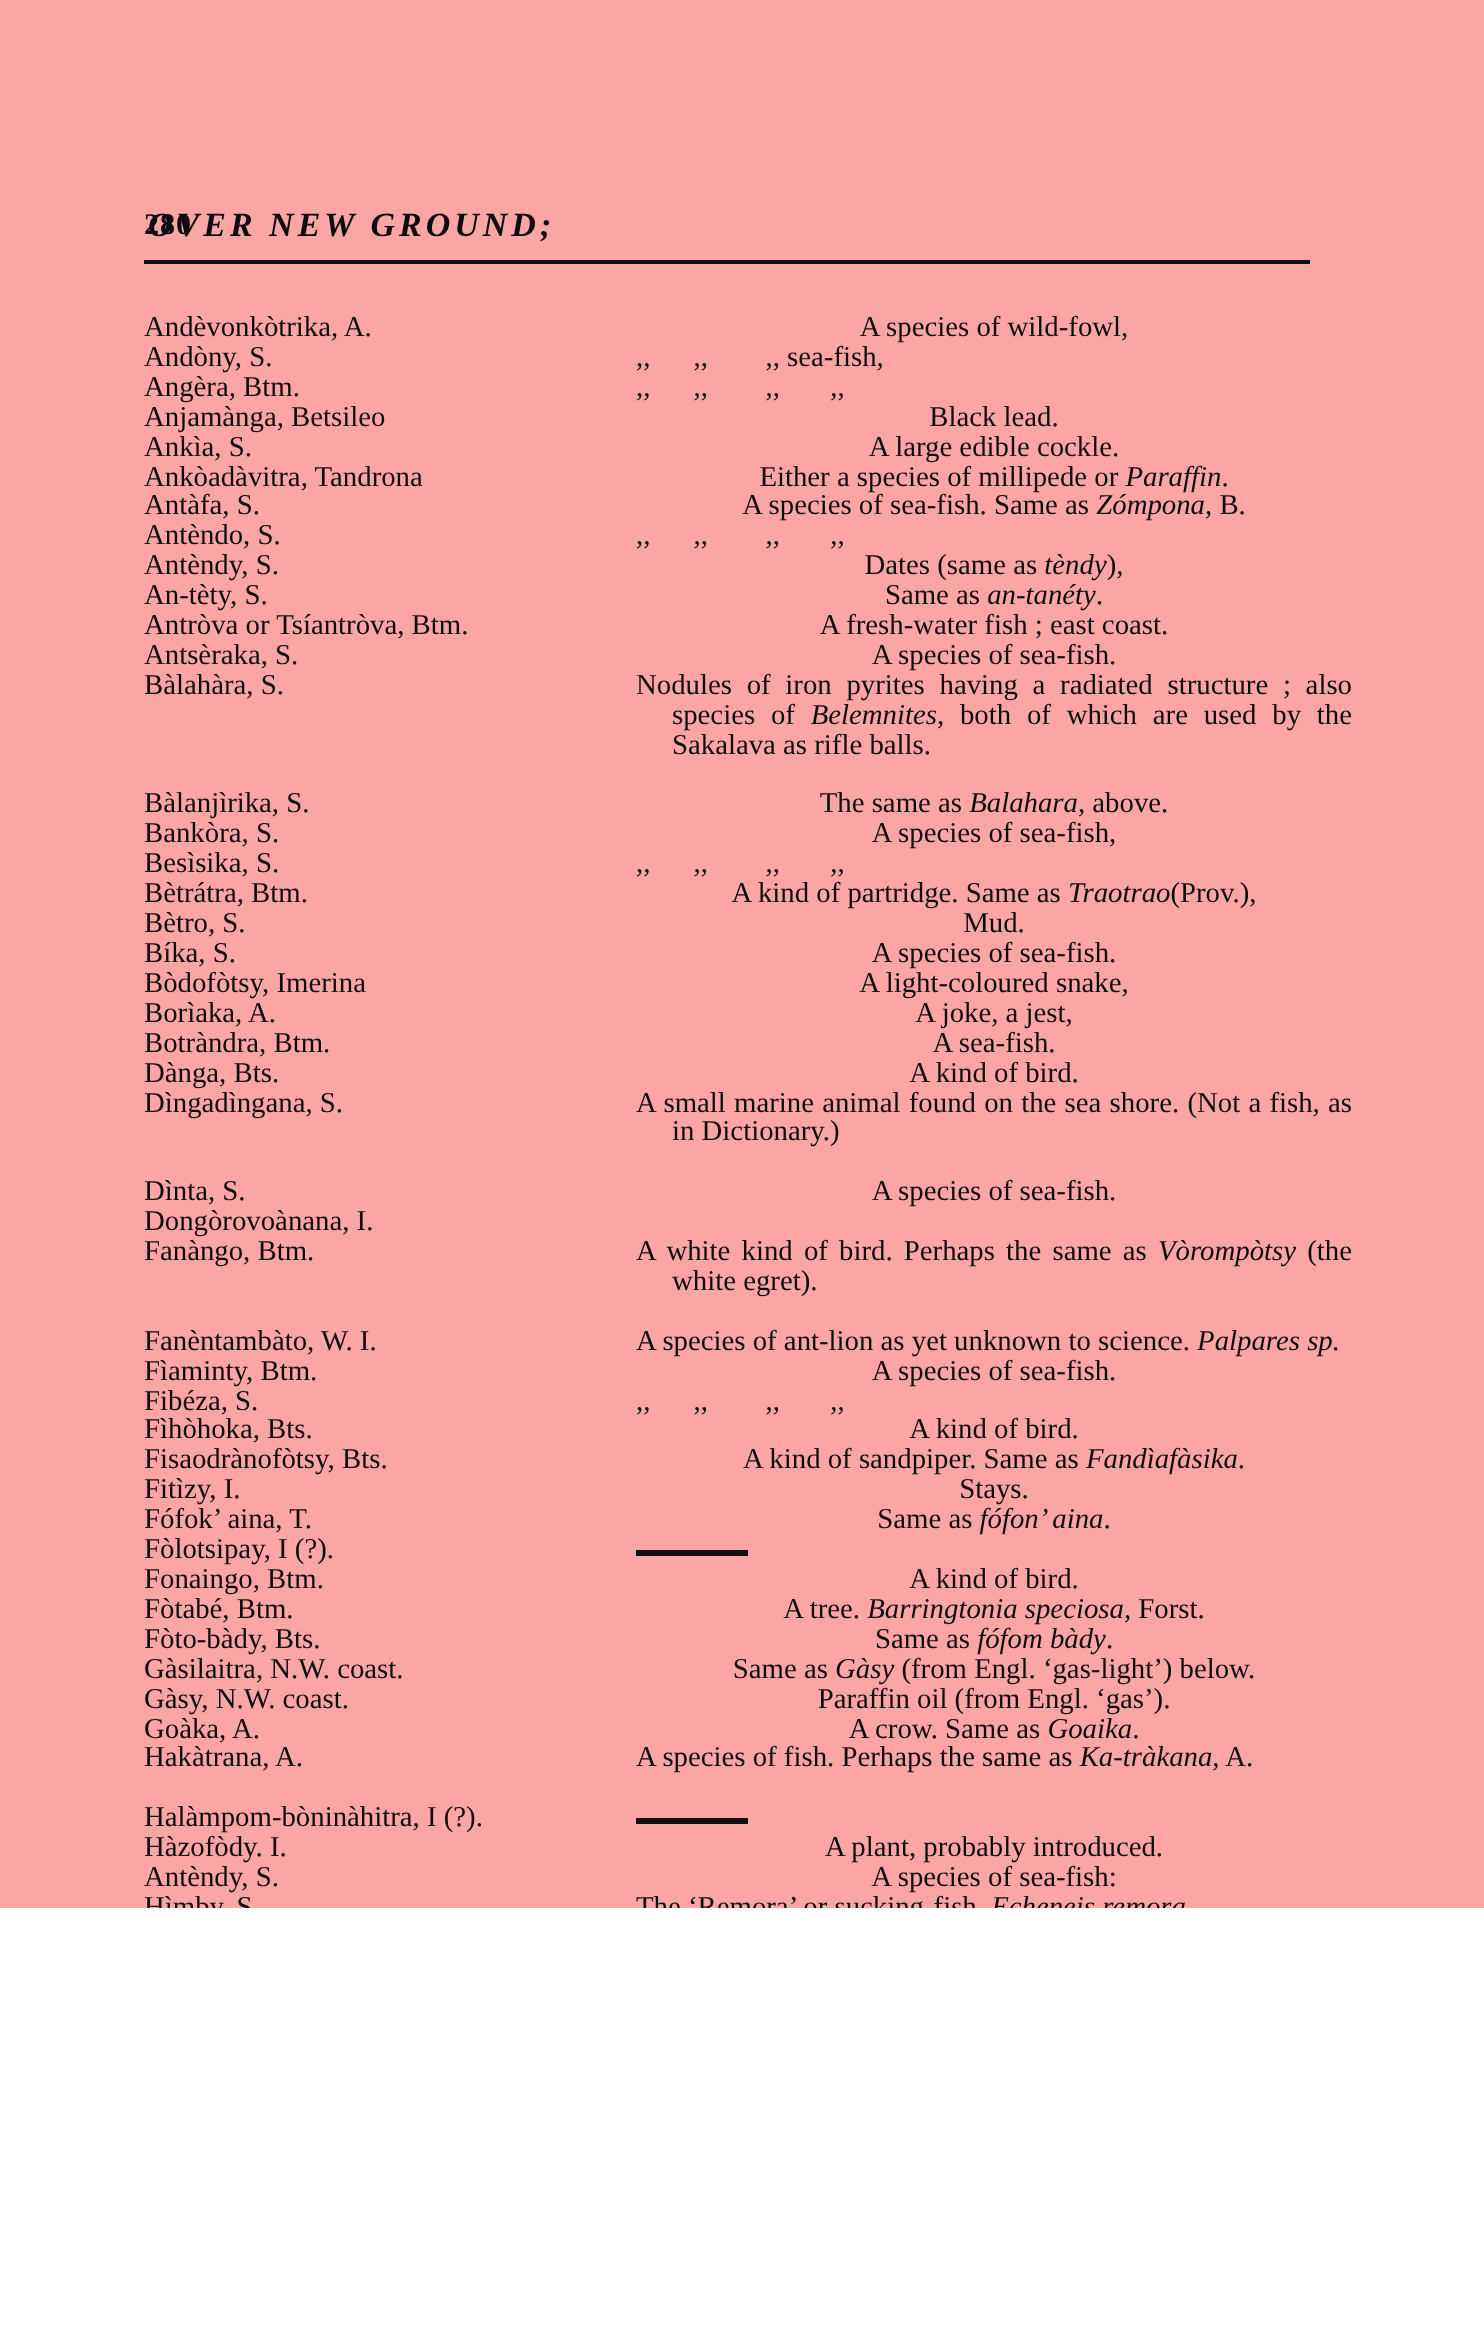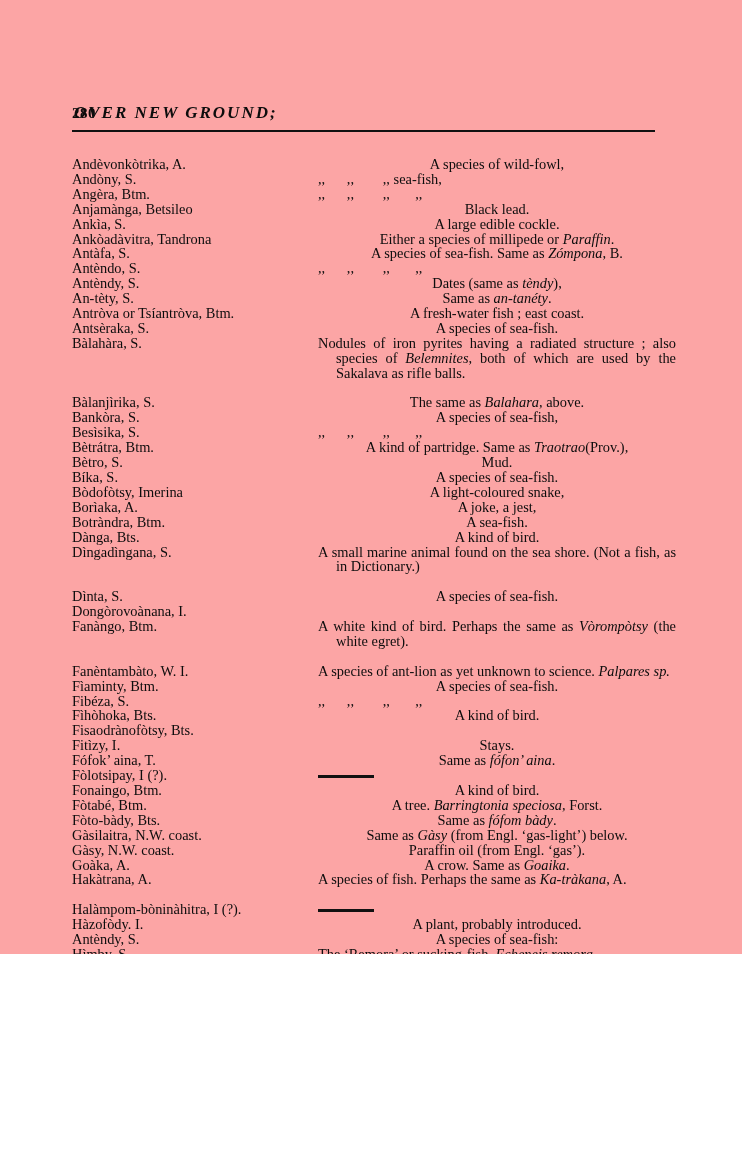--- a/index.html
+++ b/index.html
@@ -256,20 +256,21 @@
       <div class="entry">
         <span class="headword">Fibéza, S.</span>
         <div class="ditto">,,      ,,        ,,       ,,</div>
       </div>
       <div class="entry">
         <span class="headword">Fìhòhoka, Bts.</span>
         <div class="definition flush">A kind of bird.</div>
       </div>
       <div class="entry">
         <span class="headword">Fisaodrànofòtsy, Bts.</span>
+        <div class="definition flush">A kind of sandpiper. Same as <i>Fandìafàsika</i>.</div>
       </div>
       <div class="entry">
         <span class="headword">Fitìzy, I.</span>
         <div class="definition flush">Stays.</div>
       </div>
       <div class="entry">
         <span class="headword">Fófok’ aina, T.</span>
         <div class="definition flush">Same as <i>fófon’ aina</i>.</div>
       </div>
       <div class="entry">

